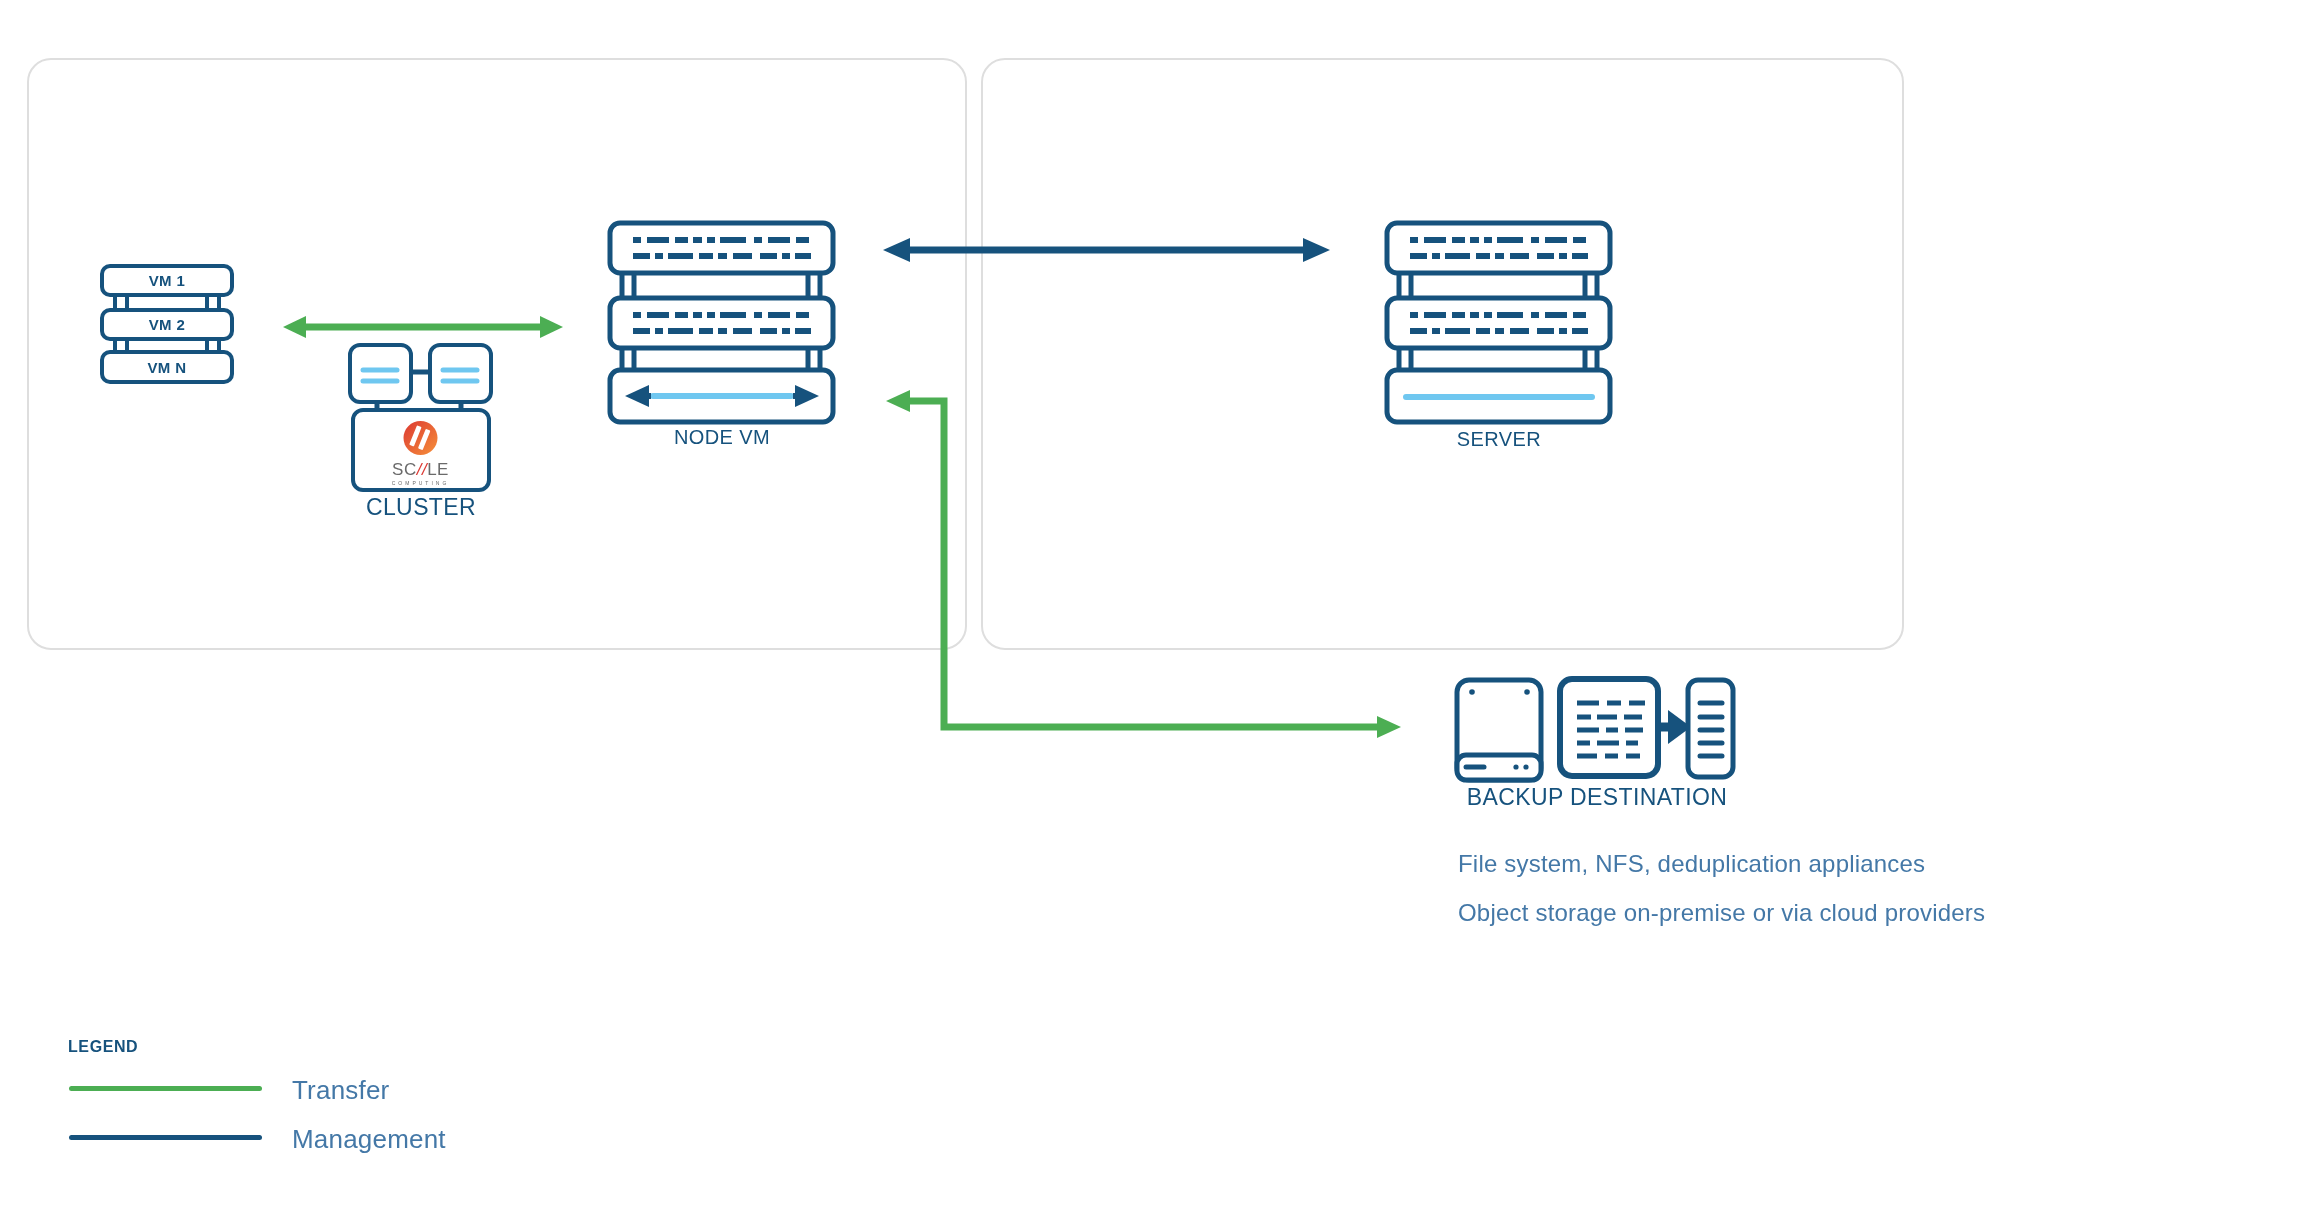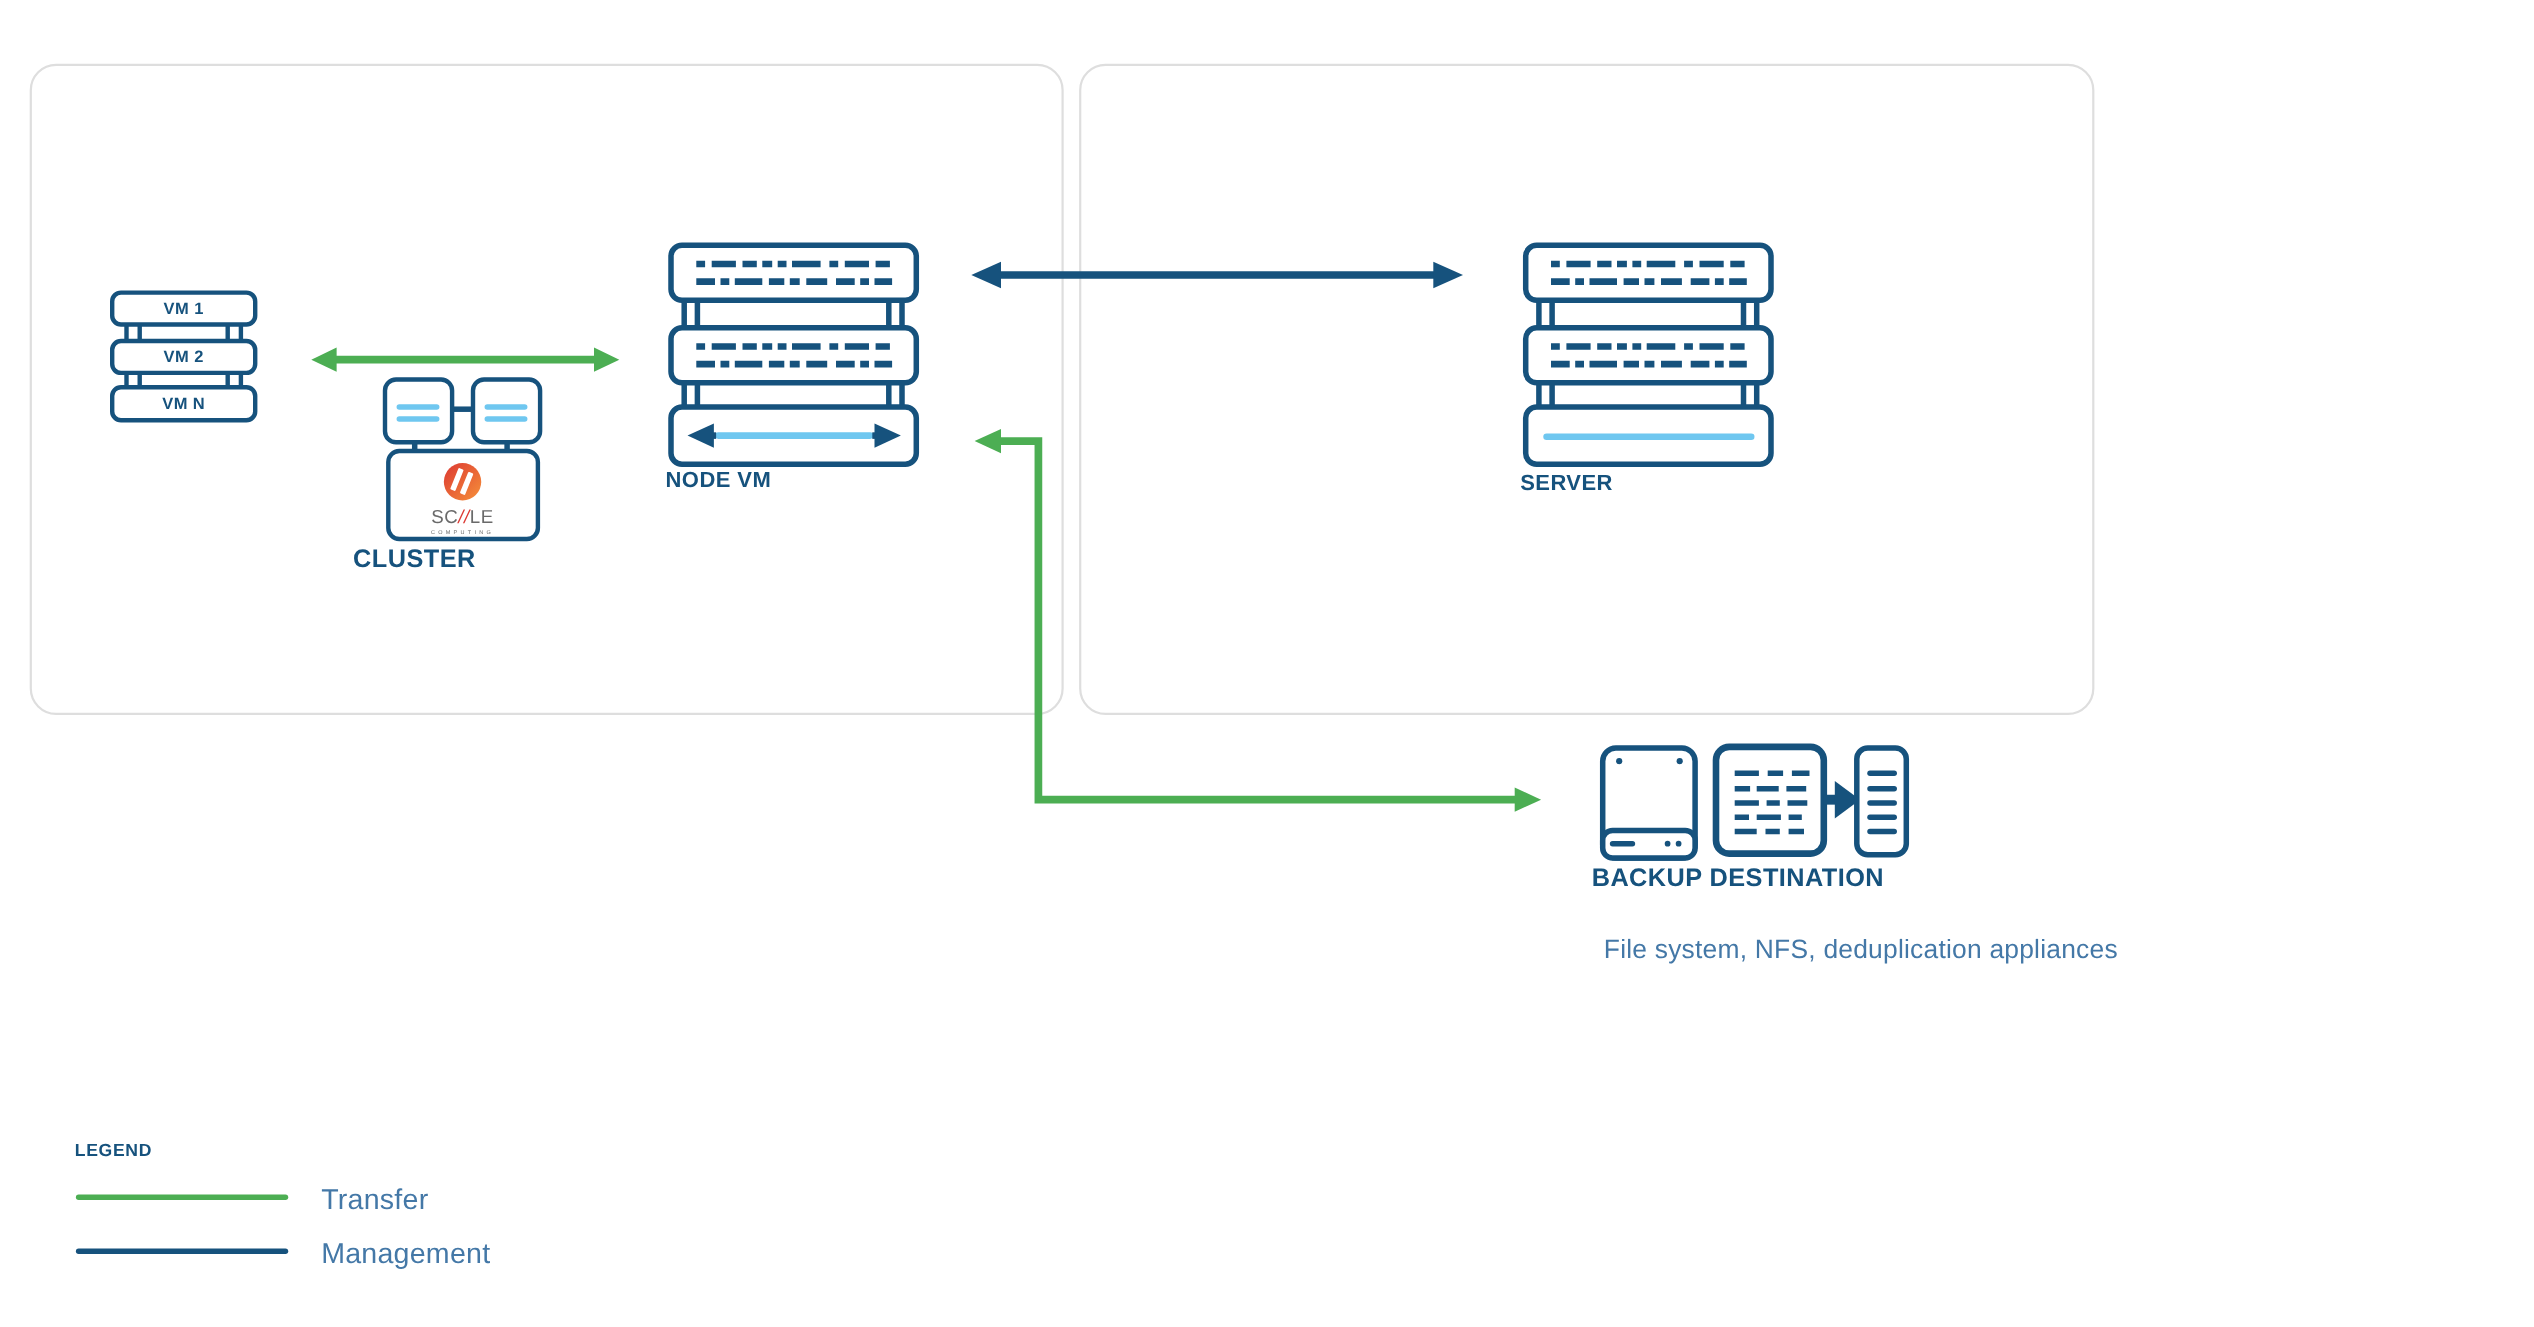--- a/index.html
+++ b/index.html
@@ -21,21 +21,21 @@
   
   .box{fill:#fff;stroke:var(--navy)}
   .f-navy{fill:var(--navy)}
   .s-navy{stroke:var(--navy)}
   .s-blue{stroke:var(--lightblue)}
   .s-green{stroke:var(--green)}
   .f-green{fill:var(--green)}
   .grad-a{stop-color:var(--logored)}
   .grad-b{stop-color:var(--logoorange)}
 
-  .stack-label{position:absolute;color:var(--navy);font-weight:bold;
+  .stack-label{position:absolute;text-align:center;color:var(--navy);font-weight:normal;
     font-size:20px;letter-spacing:.4px;line-height:22px}
   .small-label{font-size:23px}
   .vm-text{position:absolute;display:flex;align-items:center;justify-content:center;
     color:var(--navy);font-weight:bold;font-size:15px;letter-spacing:.4px}
 
   .body-line{position:absolute;left:1458px;color:var(--steel);font-size:24px;
     font-weight:400;letter-spacing:.2px;white-space:nowrap}
 
   .legend-title{position:absolute;left:68px;top:1038px;color:var(--navy);
     font-weight:bold;font-size:16px;letter-spacing:.6px}
@@ -201,20 +201,21 @@
         <line class="s-navy" x1="250" y1="45" x2="272" y2="45" stroke-width="5" stroke-linecap="round"></line>
         <line class="s-navy" x1="250" y1="58" x2="272" y2="58" stroke-width="5" stroke-linecap="round"></line>
         <line class="s-navy" x1="250" y1="71" x2="272" y2="71" stroke-width="5" stroke-linecap="round"></line>
         <line class="s-navy" x1="250" y1="84" x2="272" y2="84" stroke-width="5" stroke-linecap="round"></line>
       </g>
     </svg>
   </div>
   <div class="stack-label small-label" style="left:1447px;top:786px;width:300px">BACKUP DESTINATION</div>
 
   <div class="body-line" style="top:850px">File system, NFS, deduplication appliances</div>
+  <div class="body-line" style="top:899px">Object storage on-premise or via cloud providers</div>
 
   <div>
     <div class="legend-title">LEGEND</div>
     <div class="legend-swatch swatch-green" style="top:1086px"></div>
     <div class="legend-label" style="top:1075px">Transfer</div>
     <div class="legend-swatch swatch-navy" style="top:1135px"></div>
     <div class="legend-label" style="top:1124px">Management</div>
   </div>
 
 </div>

